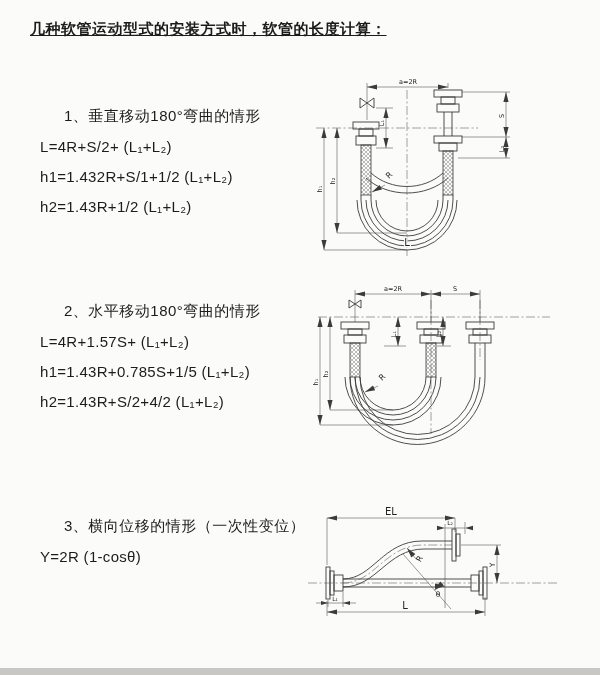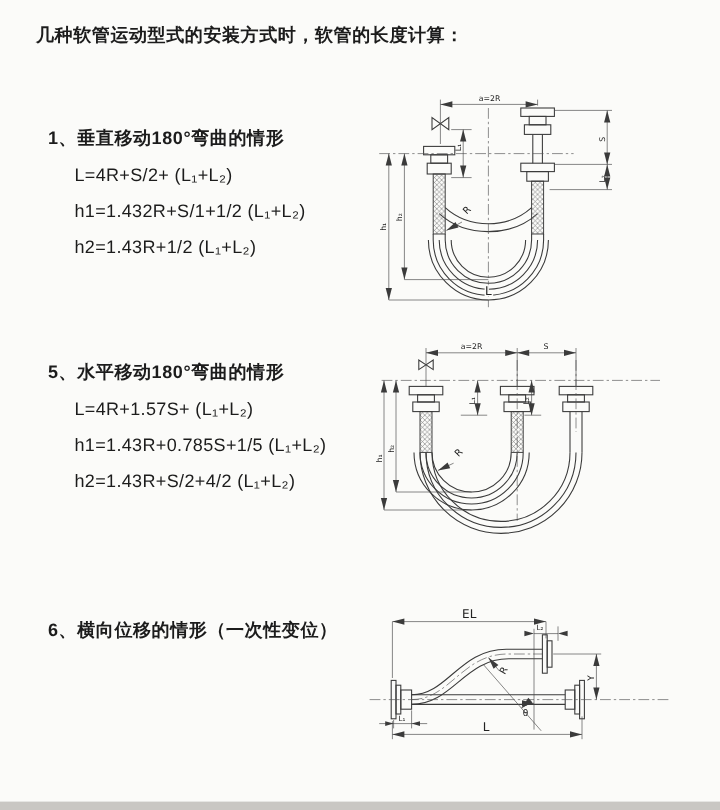--- a/index.html
+++ b/index.html
@@ -4,25 +4,25 @@
 <style>
   html,body{margin:0;padding:0;}
   .page{
     position:relative; width:600px; height:675px;
     background:#fbfbf9; overflow:hidden;
     font-family:"Liberation Sans","DejaVu Sans",sans-serif;
     color:#1c1c1c;
   }
   .title{
     position:absolute; left:30px; top:20px;
-    font-size:15px; font-weight:bold; letter-spacing:0.5px;
+    font-size:15px; font-weight:bold; letter-spacing:0.5px;text-decoration:underline;
   }
   .sec{ position:absolute; left:40px; }
-  .sec-heading{ font-size:15px; font-weight:bold; line-height:20px; letter-spacing:0.5px;}
-  .formula{ font-size:15px; line-height:18px; margin-top:12px; margin-left:22px; letter-spacing:0.3px;}
+  .sec-heading{ font-size:15px; font-weight:normal; line-height:20px; letter-spacing:0.5px;margin-left:24px;}
+  .formula{ font-size:15px; line-height:18px; margin-top:12px; letter-spacing:0.3px;}
   .diagram{ position:absolute; }
   .bottom-strip{ position:absolute; left:0; right:0; bottom:0; height:7px; background:#c9c7c3; }
 
   
   .ln{ stroke:#3b3b3b; stroke-width:0.9; fill:none; }
   .plate{ stroke:#3b3b3b; stroke-width:0.9; fill:none; }
   .braidrect{ fill:url(#braid); stroke:#3b3b3b; stroke-width:0.8; }
   .thin{ stroke:#4a4a4a; stroke-width:0.55; fill:none; }
   .dim{ stroke:#4a4a4a; stroke-width:0.55; fill:none;
         marker-start:url(#arr); marker-end:url(#arr); }
@@ -51,28 +51,29 @@
   <div class="title">几种软管运动型式的安装方式时，软管的长度计算：</div>
 
   <section class="sec" style="top:106px">
     <div class="sec-heading">1、垂直移动180°弯曲的情形</div>
     <div class="formula">L=4R+S/2+ (L₁+L₂)</div>
     <div class="formula">h1=1.432R+S/1+1/2 (L₁+L₂)</div>
     <div class="formula">h2=1.43R+1/2 (L₁+L₂)</div>
   </section>
 
   <section class="sec" style="top:301px">
-    <div class="sec-heading">5、水平移动180°弯曲的情形</div>
+    <div class="sec-heading">2、水平移动180°弯曲的情形</div>
     <div class="formula">L=4R+1.57S+ (L₁+L₂)</div>
     <div class="formula">h1=1.43R+0.785S+1/5 (L₁+L₂)</div>
     <div class="formula">h2=1.43R+S/2+4/2 (L₁+L₂)</div>
   </section>
 
   <section class="sec" style="top:516px">
-    <div class="sec-heading">6、横向位移的情形（一次性变位）</div>
+    <div class="sec-heading">3、横向位移的情形（一次性变位）</div>
+    <div class="formula">Y=2R (1-cosθ)</div>
   </section>
 
   <svg class="diagram" style="left:308px; top:74px" width="260" height="186" viewBox="0 0 260 186">
     <g>
       <path class="ln" d="M49,126 A50,50 0 0 0 149,126"></path>
       <path class="ln" d="M53,126 A46,46 0 0 0 145,126"></path>
       <path class="ln" d="M58,126 A41,41 0 0 0 140,126"></path>
       <path class="ln" d="M63,126 A36,36 0 0 0 135,126"></path>
       <path class="ln" d="M68,126 A31,31 0 0 0 130,126"></path>
       <path class="ln" d="M58,104 C80,124 118,124 140,104"></path>

